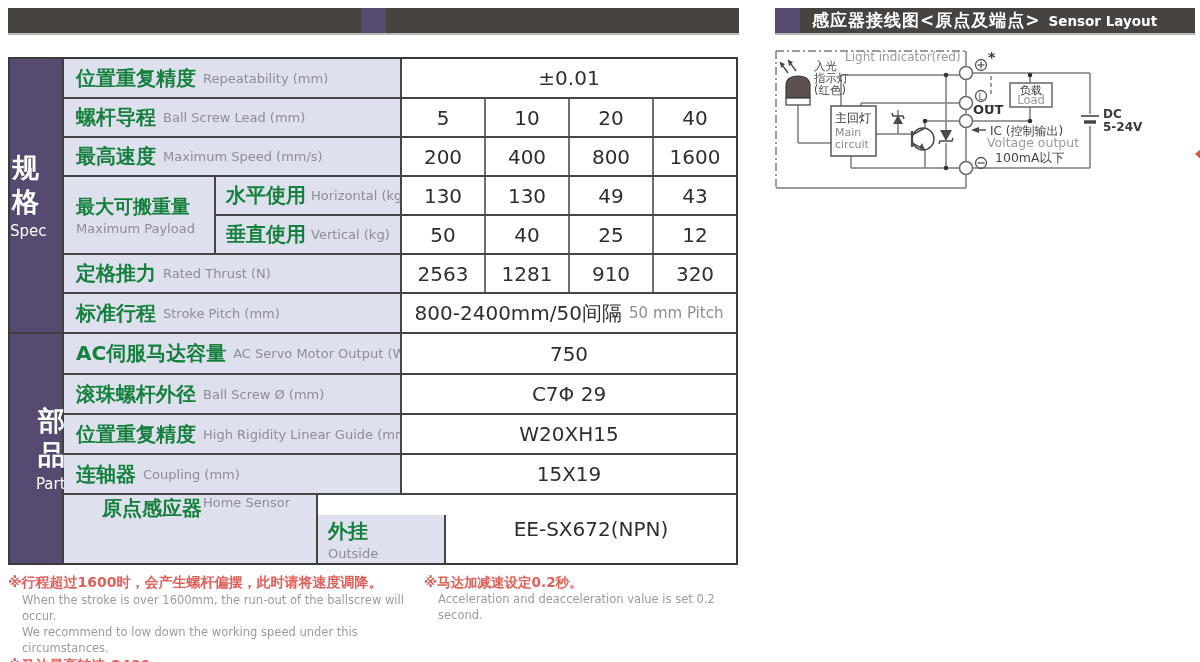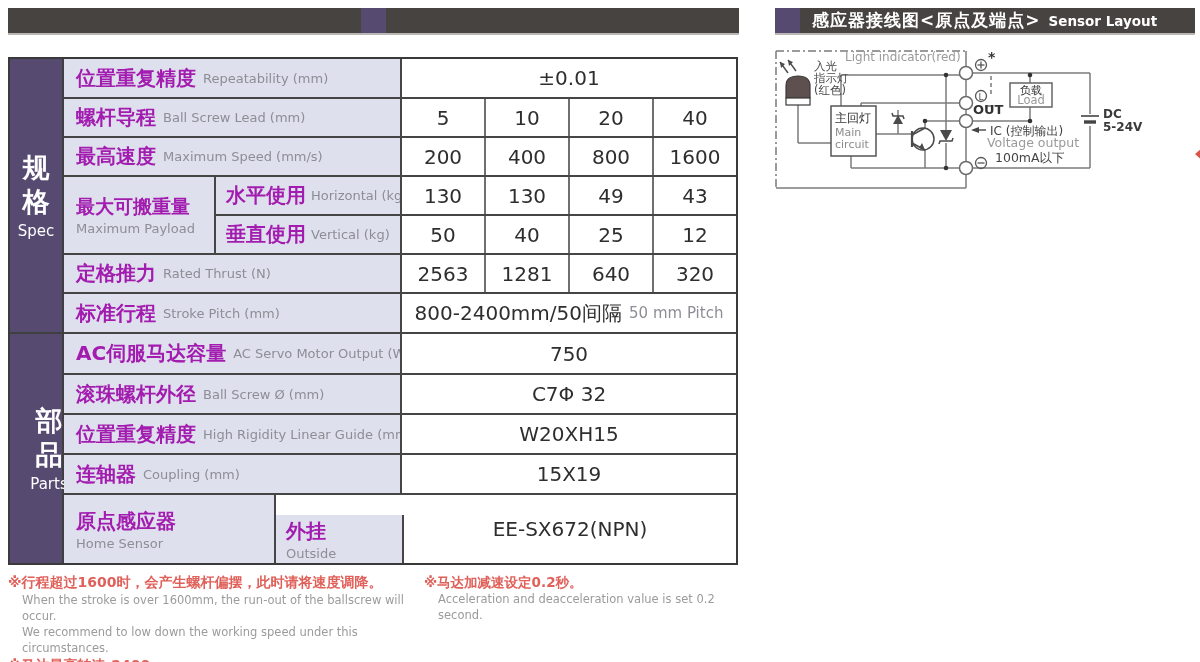--- a/index.html
+++ b/index.html
@@ -14,56 +14,56 @@
   .hdr-right { left:775px; width:420px; }
   .hdr-sq { width:25px; height:25px; background:#564a71; flex:0 0 25px; }
   .hdr-zh { font-size:17px; font-weight:bold; margin-left:12px; letter-spacing:1px; }
   .hdr-en { font-size:13.5px; margin-left:8px; font-weight:bold; }
 
   
   .t { position:absolute; left:8px; top:57px; width:730px; height:508px;
        border:2px solid #3a3a3a; background:#fff; display:flex; }
   .side { width:54px; display:flex; flex-direction:column; }
   .side-cell { background:#564a71; color:#fff; border-right:2px solid #3f3f3f;
-               display:flex; flex-direction:column; align-items:center; justify-content:center; }
+               display:flex; flex-direction:column; align-items:flex-start; justify-content:center; }
   .side-spec  { height:275px; border-bottom:2px solid #3f3f3f; }
   .side-parts { flex:1;padding-left:26px; }
   .side-zh { font-size:27px; font-weight:bold; width:1.15em; text-align:center;
              word-break:break-all; line-height:1.25; }
   .side-en { font-size:15px; margin-top:3px; }
 
   .rows { flex:1; display:flex; flex-direction:column; }
   .row { display:flex; border-bottom:2px solid #454545; }
   .row.last { border-bottom:none; flex:1; }
 
   .lbl { width:338px; background:#dfe0ed; border-right:2px solid #454545;
          display:flex; align-items:center; padding-left:12px; gap:7px; overflow:hidden; }
-  .zh { font-size:20px; color:#a21caf; font-weight:600; white-space:nowrap; }
+  .zh { font-size:20px; color:#15803d; font-weight:600; white-space:nowrap; }
   .en { font-size:13px; color:#8d8d96; white-space:nowrap; }
 
   .vals { flex:1; display:flex; }
   .vcell { flex:1; display:flex; align-items:center; justify-content:center;
            font-size:20px; color:#2e2e2e; }
   .vcell + .vcell { border-left:2px solid #6f6f6f; }
   .vspan { flex:1; display:flex; align-items:center; justify-content:center; gap:7px;
            font-size:20px; color:#2e2e2e; }
   .vspan .sub { font-size:15px; color:#8d8d96; }
 
   
   .glbl { width:152px; background:#dfe0ed; border-right:2px solid #454545;
           display:flex; flex-direction:column; justify-content:center; padding-left:12px; gap:1px; overflow:hidden; }
   .gsub { flex:1; display:flex; flex-direction:column; }
   .subrow { flex:1; display:flex; }
   .subrow.first { border-bottom:2px solid #454545; }
   .slbl { width:186px; background:#dfe0ed; border-right:2px solid #454545;
           display:flex; align-items:center; padding-left:10px; gap:5px; overflow:hidden; }
 
   
-  .lbl2  { width:212px; background:#dfe0ed; border-right:2px solid #454545;
-           display:flex; flex-direction:column; justify-content:center; padding-left:12px; gap:1px; }
+  .lbl2  { width:254px; background:#dfe0ed; border-right:2px solid #454545;
+           display:flex; flex-direction:row; justify-content:center; padding-left:12px; gap:1px; }
   .slbl2 { width:128px; background:#dfe0ed; border-right:2px solid #454545;
            display:flex; flex-direction:column; justify-content:center; padding-left:10px; gap:1px;margin-top:20px; }
 
   
   .notes-left  { position:absolute; left:8px;  top:573px; width:410px; }
   .notes-right { position:absolute; left:424px; top:573px; width:330px; }
   .note-red  { color:#e0605a; font-size:14px; font-weight:bold; line-height:19px; }
   .note-red2 { color:#e0605a; font-size:13.5px; font-weight:bold; line-height:18px; }
   .note-en   { color:#9b9b9b; font-size:11.5px; line-height:16px; padding-left:14px; }
 
@@ -173,21 +173,21 @@
       </div>
 
       <div class="row" style="height:39px">
         <div class="lbl">
           <span class="zh">定格推力</span>
           <span class="en">Rated Thrust (N)</span>
         </div>
         <div class="vals">
           <div class="vcell">2563</div>
           <div class="vcell">1281</div>
-          <div class="vcell">640</div>
+          <div class="vcell">910</div>
           <div class="vcell">320</div>
         </div>
       </div>
 
       <div class="row" style="height:40px">
         <div class="lbl">
           <span class="zh">标准行程</span>
           <span class="en">Stroke Pitch (mm)</span>
         </div>
         <div class="vals">
@@ -207,21 +207,21 @@
             <div class="vspan">750</div>
           </div>
       </div>
 
       <div class="row" style="height:40px">
         <div class="lbl">
           <span class="zh">滚珠螺杆外径</span>
           <span class="en">Ball Screw Ø (mm)</span>
         </div>
         <div class="vals">
-            <div class="vspan">C7Φ 32</div>
+            <div class="vspan">C7Φ 29</div>
           </div>
       </div>
 
       <div class="row" style="height:40px">
         <div class="lbl">
           <span class="zh">位置重复精度</span>
           <span class="en">High Rigidity Linear Guide (mm)</span>
         </div>
         <div class="vals">
             <div class="vspan">W20XH15</div>

